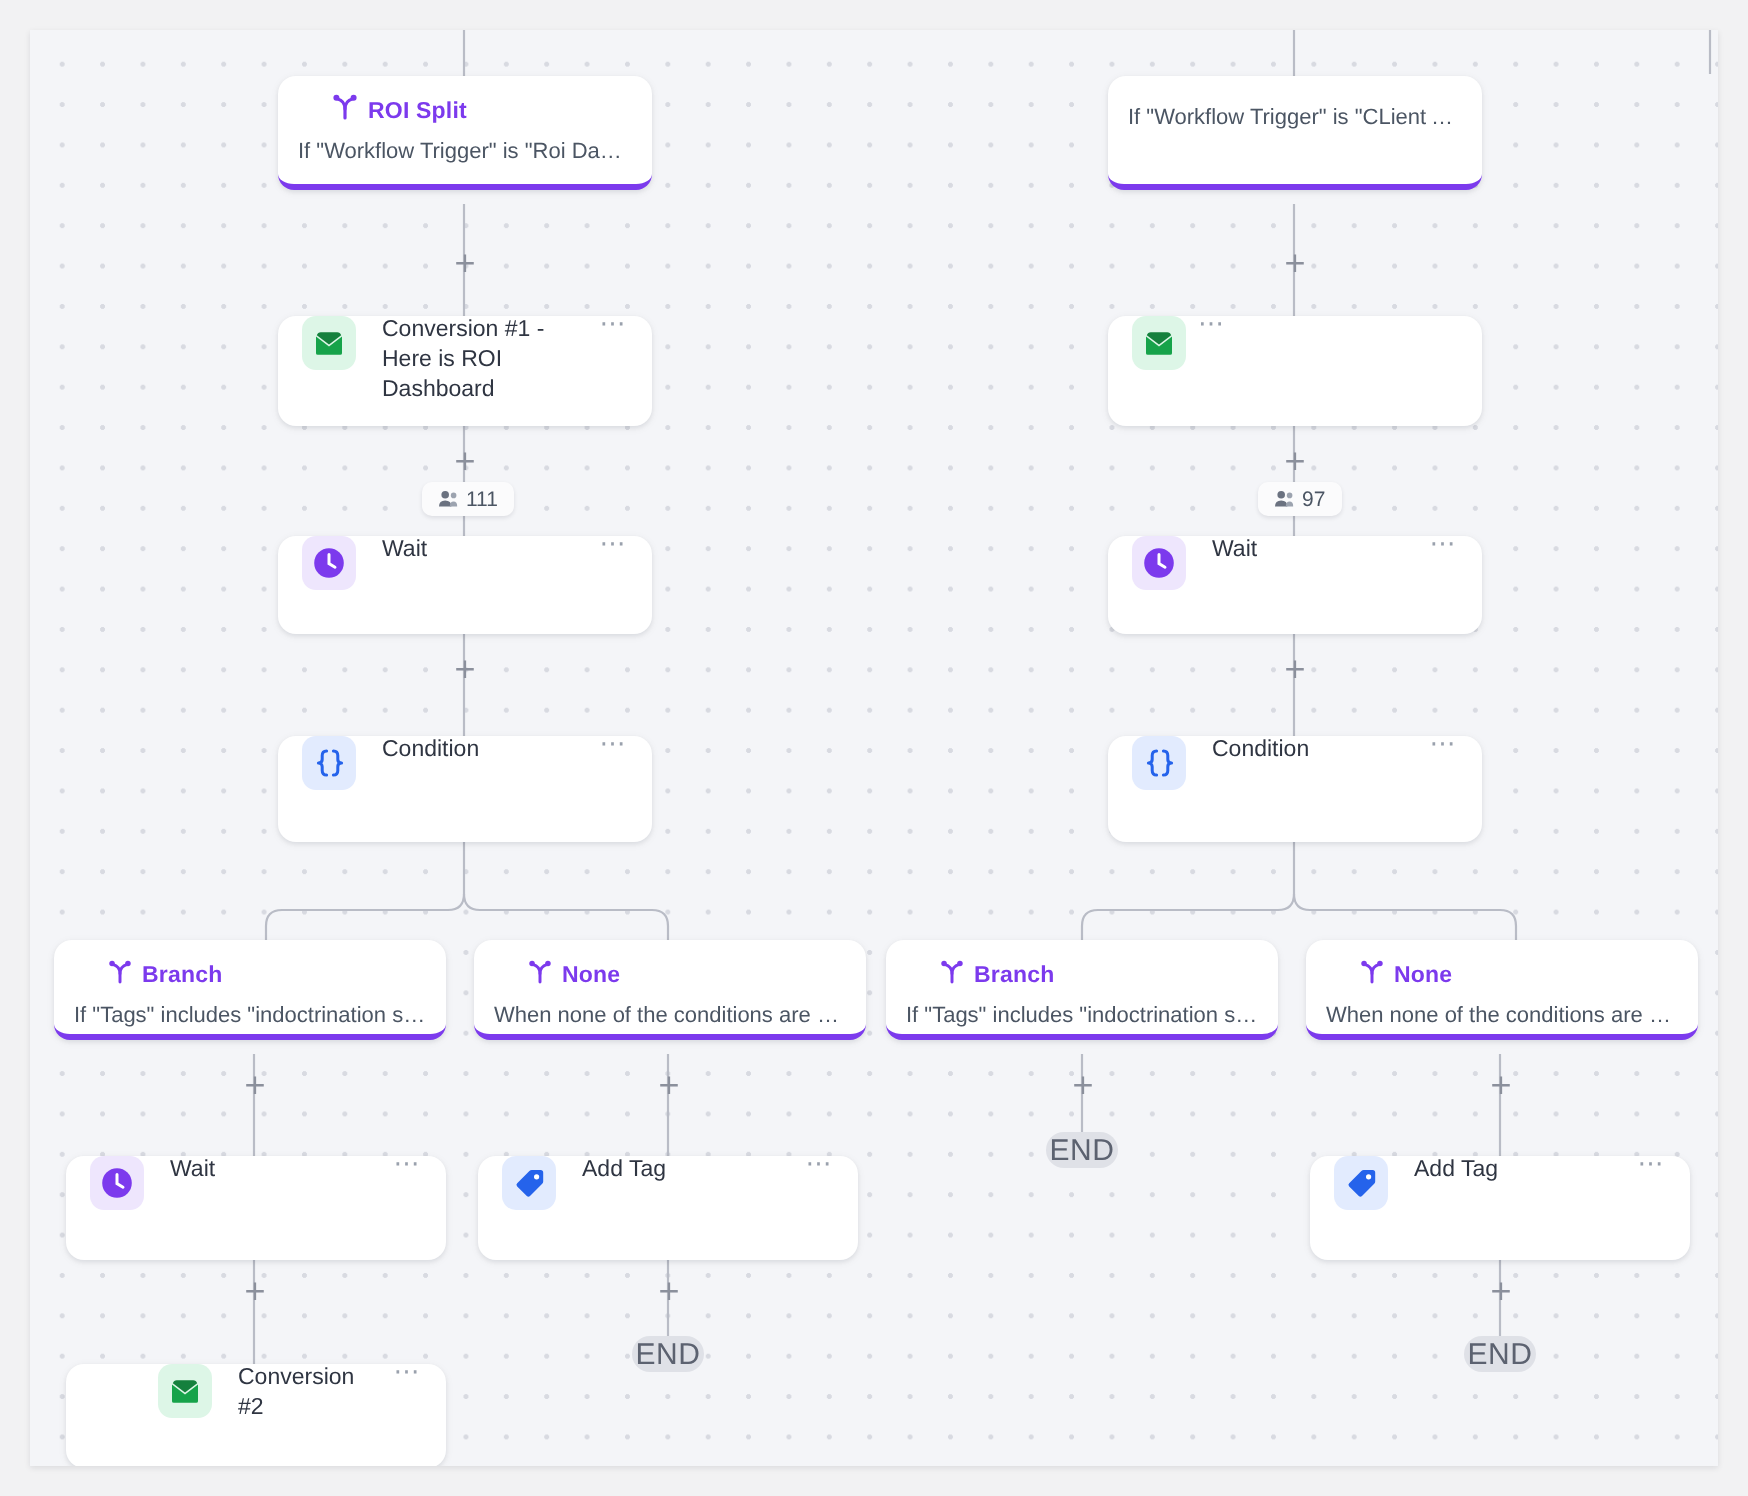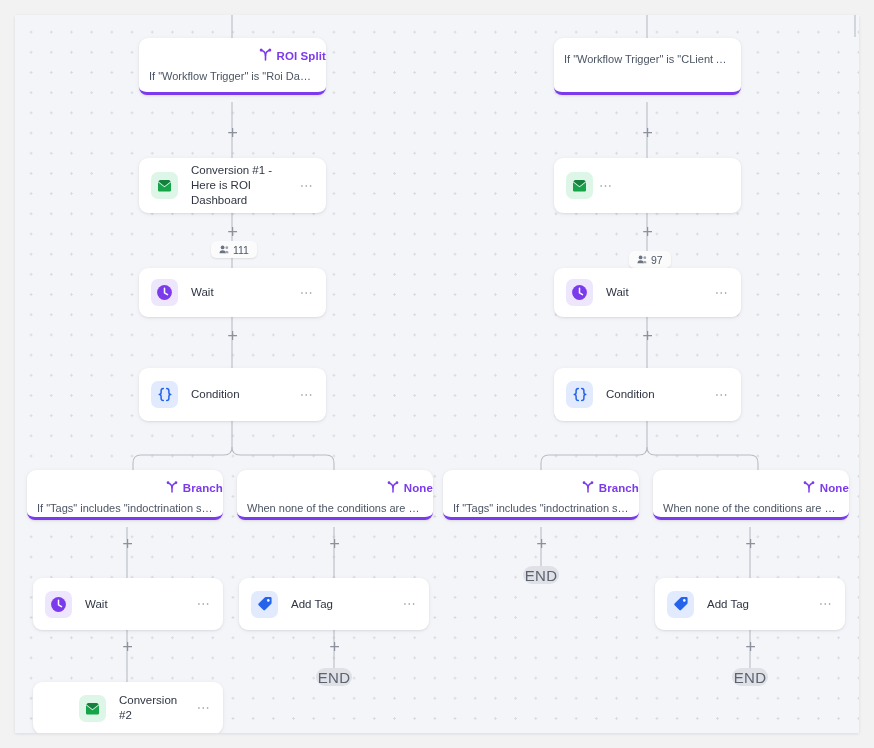--- a/index.html
+++ b/index.html
@@ -33,21 +33,21 @@
     box-sizing: border-box;
   }
 
   
   .splitcard {
     border-bottom: 3px solid #7c3aed;
     border-radius: 9px 9px 8px 8px;
     padding-top: 9px;
   }
   .split-head {
-    display: flex; align-items: center; justify-content: flex-end;
+    display: flex; align-items: center; justify-content: flex-start;
     gap: 5px;
     height: 17px;
     padding-left: 27px;
   }
   .split-title {
     color: #7c3aed;
     font-size: 11.5px;
     font-weight: bold;
     letter-spacing: .1px;
     white-space: nowrap;
@@ -60,21 +60,21 @@
     white-space: nowrap;
     overflow: hidden;
     text-overflow: ellipsis;
     padding: 0 10px;
   }
   .splitcard.tall { height: 57px; }
   .splitcard.short { height: 50px; }
 
   
   .actioncard {
-    display: flex; align-items: center;
+    display: flex; align-items: flex-start;
     padding: 0 12px;
   }
   .ic {
     width: 27px; height: 27px;
     border-radius: 7px;
     display: flex; align-items: center; justify-content: center;
     flex: 0 0 auto;
   }
   .ic svg { display:block; }
   .ic-green  { background: #ddf6e7; }
@@ -233,21 +233,21 @@
         <svg width="10" height="9" viewBox="0 0 10 9">
           <circle cx="3.6" cy="2.4" r="1.9" fill="#6b7280"></circle>
           <path d="M0.5 8.3 Q0.5 5.2 3.6 5.2 Q6.7 5.2 6.7 8.3 Z" fill="#6b7280"></path>
           <circle cx="7.8" cy="2.7" r="1.4" fill="#9ca3af"></circle>
           <path d="M5.9 8.3 Q5.9 5.8 7.8 5.8 Q9.6 5.8 9.6 8.3 Z" fill="#9ca3af"></path>
         </svg>
       </span>
       <span>111</span>
     </div>
 
-    <div class="badge" style="left:614px; top:236px;">
+    <div class="badge" style="left:614px; top:226px;">
       <span>
         <svg width="10" height="9" viewBox="0 0 10 9">
           <circle cx="3.6" cy="2.4" r="1.9" fill="#6b7280"></circle>
           <path d="M0.5 8.3 Q0.5 5.2 3.6 5.2 Q6.7 5.2 6.7 8.3 Z" fill="#6b7280"></path>
           <circle cx="7.8" cy="2.7" r="1.4" fill="#9ca3af"></circle>
           <path d="M5.9 8.3 Q5.9 5.8 7.8 5.8 Q9.6 5.8 9.6 8.3 Z" fill="#9ca3af"></path>
         </svg>
       </span>
       <span>97</span>
     </div>

